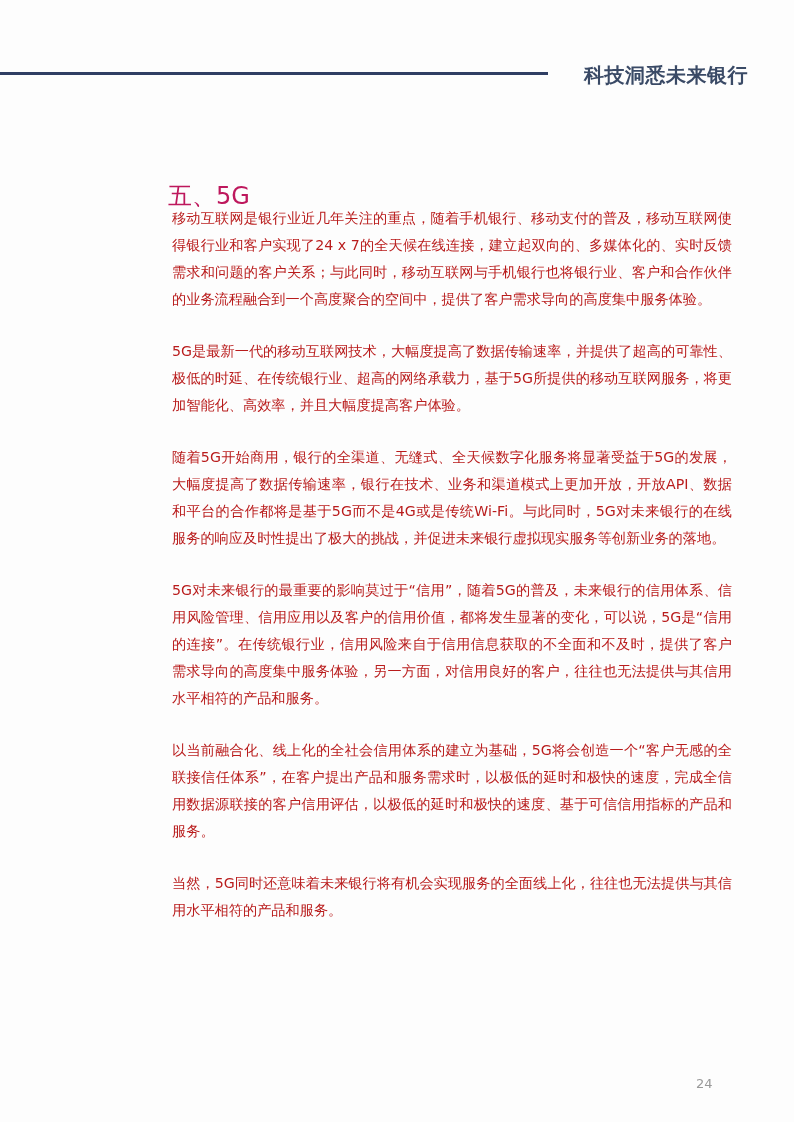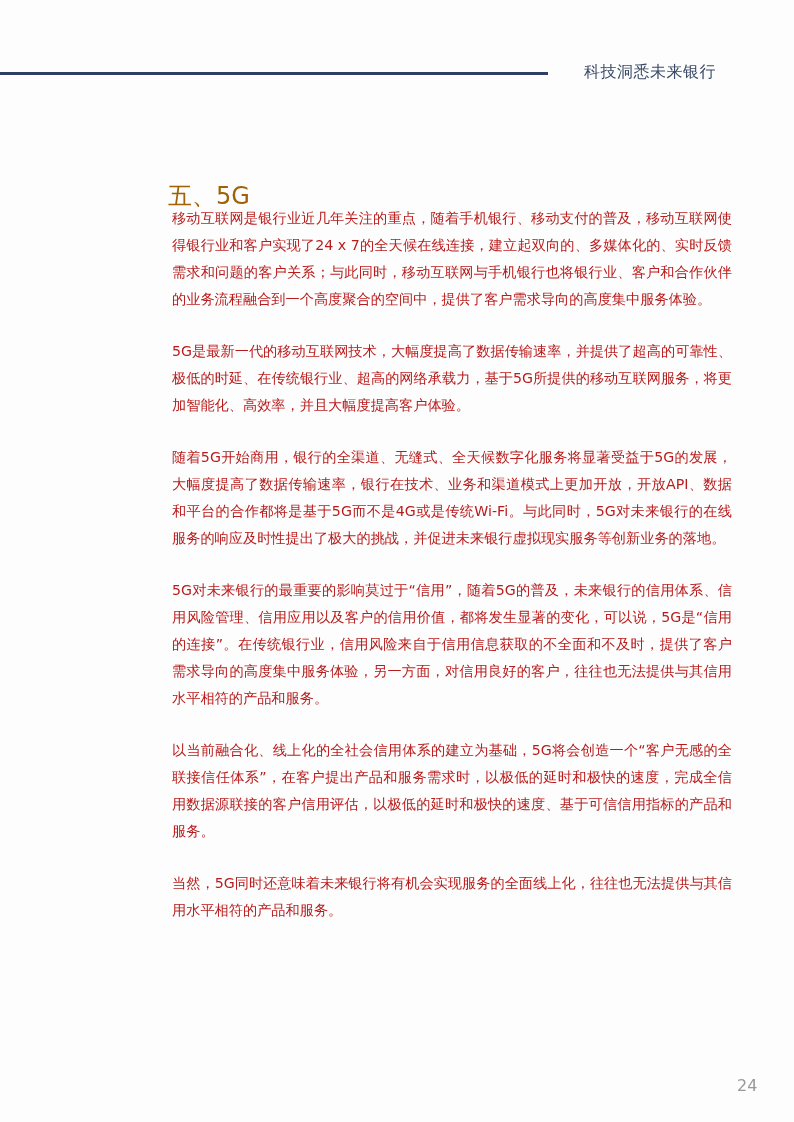--- a/index.html
+++ b/index.html
@@ -7,36 +7,36 @@
       width: 794px; height: 1122px; background: #fdfdfd;
       position: relative; overflow: hidden;
       font-family: "DejaVu Sans", "Liberation Sans", sans-serif;
       color: #333;
     }
     .header-line {
       position: absolute; left: 0; top: 72px; width: 548px; height: 3px;
       background: #2f3e63;
     }
     .header-title {
-      position: absolute; left: 584px; top: 62px; font-size: 16px;
-      font-weight: normal; color: #3a4a66; letter-spacing: 0.5px;
+      position: absolute; left: 584px; top: 62px; font-size: 20px;
+      font-weight: bold; color: #3a4a66; letter-spacing: 0.5px;
     }
     .section-title {
       position: absolute; left: 168px; top: 160px; font-size: 24px;
-      color: #a16207; font-weight: normal;
+      color: #be185d; font-weight: normal;
     }
     .content {
       position: absolute; left: 172px; top: 205px; width: 560px;
     }
     .para {
       font-size: 14.2px; line-height: 27px; margin: 0 0 25px 0;
       color: #b91c1c; text-align: justify;
     }
     .page-number {
-      position: absolute; left: 737px; top: 1076px; font-size: 16px; color: #999; text-align: right;
+      position: absolute; left: 696px; top: 1076px; font-size: 13px; color: #999; text-align: right;
     }
   </style>
 </head>
 <body>
 
 <div class="header-line"></div>
 <div class="header-title">科技洞悉未来银行</div>
 
 <h2 class="section-title">五、5G</h2>
 

